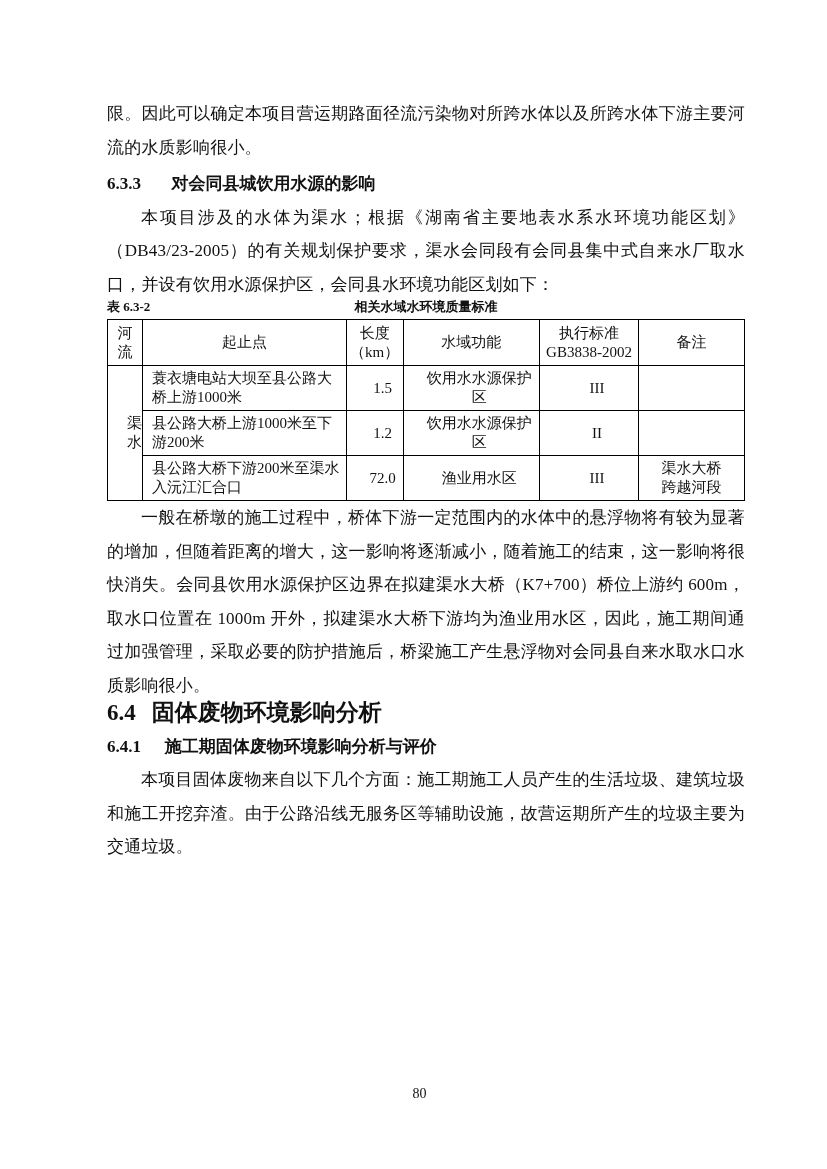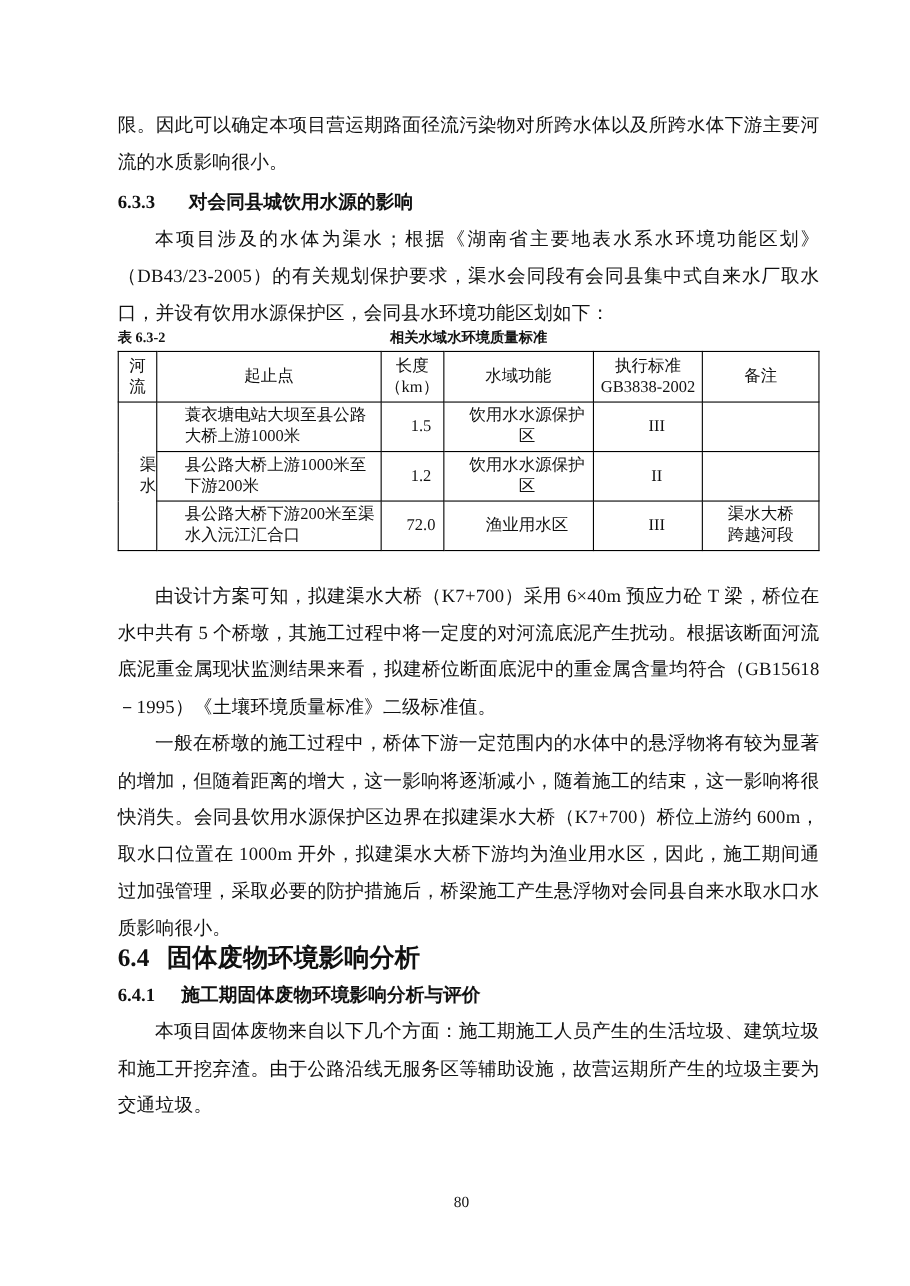--- a/index.html
+++ b/index.html
@@ -65,21 +65,21 @@
     border: 1px solid #000000;
     font-weight: normal;
     text-align: center;
     vertical-align: middle;
     line-height: 19px;
     padding: 3px 3px;
   }
   table.std-table tr.hdr th { height: 46px; }
   table.std-table td.seg-cell {
     text-align: left;
-    padding-left: 25px;
+    padding-left: 9px;
     padding-right: 4px;
     margin-left: 28px;
   }
   table.std-table td.remark-cell { padding: 3px 17px; }
   table.std-table td { height: 38px; padding-left: 19px; }
   .p-design { margin-top: 24px; }
   .p-pier { margin-top: 0; }
   .p-solid { margin-top: 0; }
   .item-line {
     font-size: 17px;
@@ -149,21 +149,20 @@
     <tr>
       <td class="seg-cell">县公路大桥下游200米至渠水入沅江汇合口</td>
       <td>72.0</td>
       <td>渔业用水区</td>
       <td>III</td>
       <td class="remark-cell">渠水大桥跨越河段</td>
     </tr>
   </tbody>
     </table>
 
-  <p class="para p-design">由设计方案可知，拟建渠水大桥（K7+700）采用 6×40m 预应力砼 T 梁，桥位在水中共有 5 个桥墩，其施工过程中将一定度的对河流底泥产生扰动。根据该断面河流底泥重金属现状监测结果来看，拟建桥位断面底泥中的重金属含量均符合（GB15618－1995）《土壤环境质量标准》二级标准值。</p>
 
   <p class="para p-pier">一般在桥墩的施工过程中，桥体下游一定范围内的水体中的悬浮物将有较为显著的增加，但随着距离的增大，这一影响将逐渐减小，随着施工的结束，这一影响将很快消失。会同县饮用水源保护区边界在拟建渠水大桥（K7+700）桥位上游约 600m，取水口位置在 1000m 开外，拟建渠水大桥下游均为渔业用水区，因此，施工期间通过加强管理，采取必要的防护措施后，桥梁施工产生悬浮物对会同县自来水取水口水质影响很小。</p>
 
   <div class="heading-bold">
     <span class="h-num">6.4</span><span>固体废物环境影响分析</span>
   </div>
 
   <div class="heading h-641">
     <span class="h-num">6.4.1</span><span>施工期固体废物环境影响分析与评价</span>
   </div>

